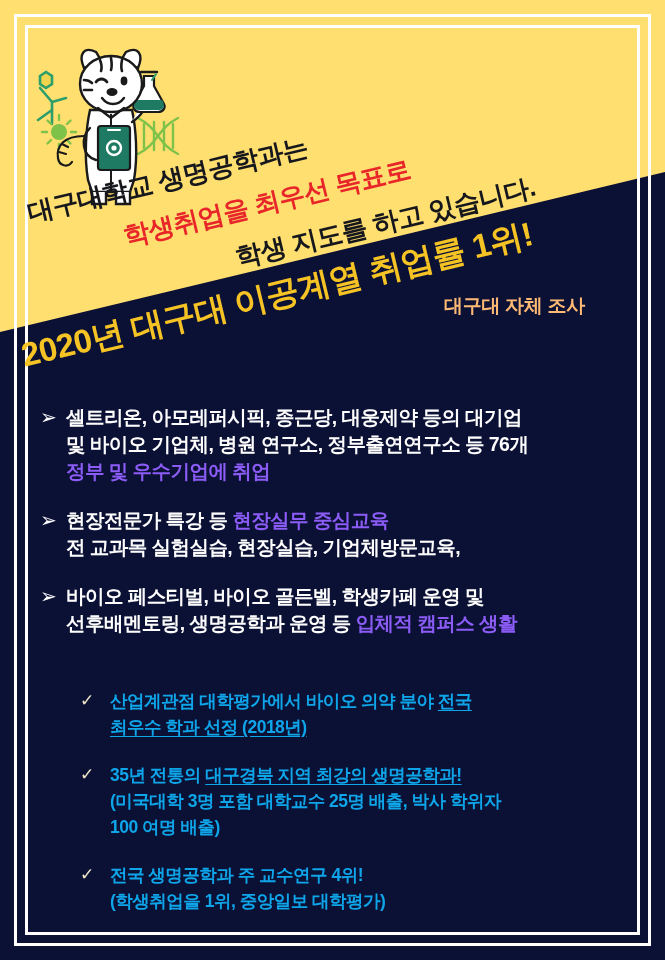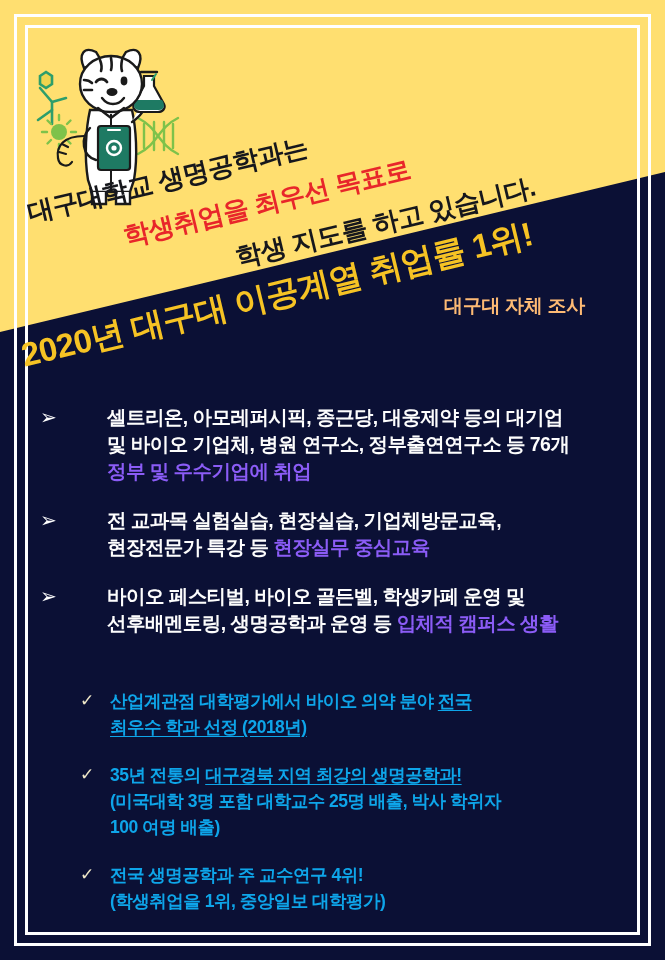--- a/index.html
+++ b/index.html
@@ -133,21 +133,20 @@
     color: #ffffff;
     font-weight: 400;
   }
   .bullet-body {
     flex: 1 1 auto;
     font-size: 19.5px;
     line-height: 27px;
     font-weight: 700;
     color: #fdfdfd;
     letter-spacing: -0.55px;
-    margin-left: 41px;
   }
   .hl-gold { color: #8b5cf6; }
 
   
   .checks {
     position: absolute;
     left: 80px; top: 688px;
     width: 550px;
   }
   .check {
@@ -303,22 +302,22 @@
       <div class="bullet-body">
         <div>셀트리온, 아모레퍼시픽, 종근당, 대웅제약 등의 대기업</div>
         <div>및 바이오 기업체, 병원 연구소, 정부출연연구소 등 76개</div>
         <div class="hl-gold">정부 및 우수기업에 취업</div>
       </div>
     </div>
 
     <div class="bullet">
       <div class="bullet-marker">➢</div>
       <div class="bullet-body">
+        <div><span>현장전문가 특강 등 </span><span class="hl-gold">현장실무 중심교육</span></div>
         <div>전 교과목 실험실습, 현장실습, 기업체방문교육,</div>
-        <div><span>현장전문가 특강 등 </span><span class="hl-gold">현장실무 중심교육</span></div>
       </div>
     </div>
 
     <div class="bullet">
       <div class="bullet-marker">➢</div>
       <div class="bullet-body">
         <div>바이오 페스티벌, 바이오 골든벨, 학생카페 운영 및</div>
         <div><span>선후배멘토링, 생명공학과 운영 등 </span><span class="hl-gold">입체적 캠퍼스 생활</span></div>
       </div>
     </div>

